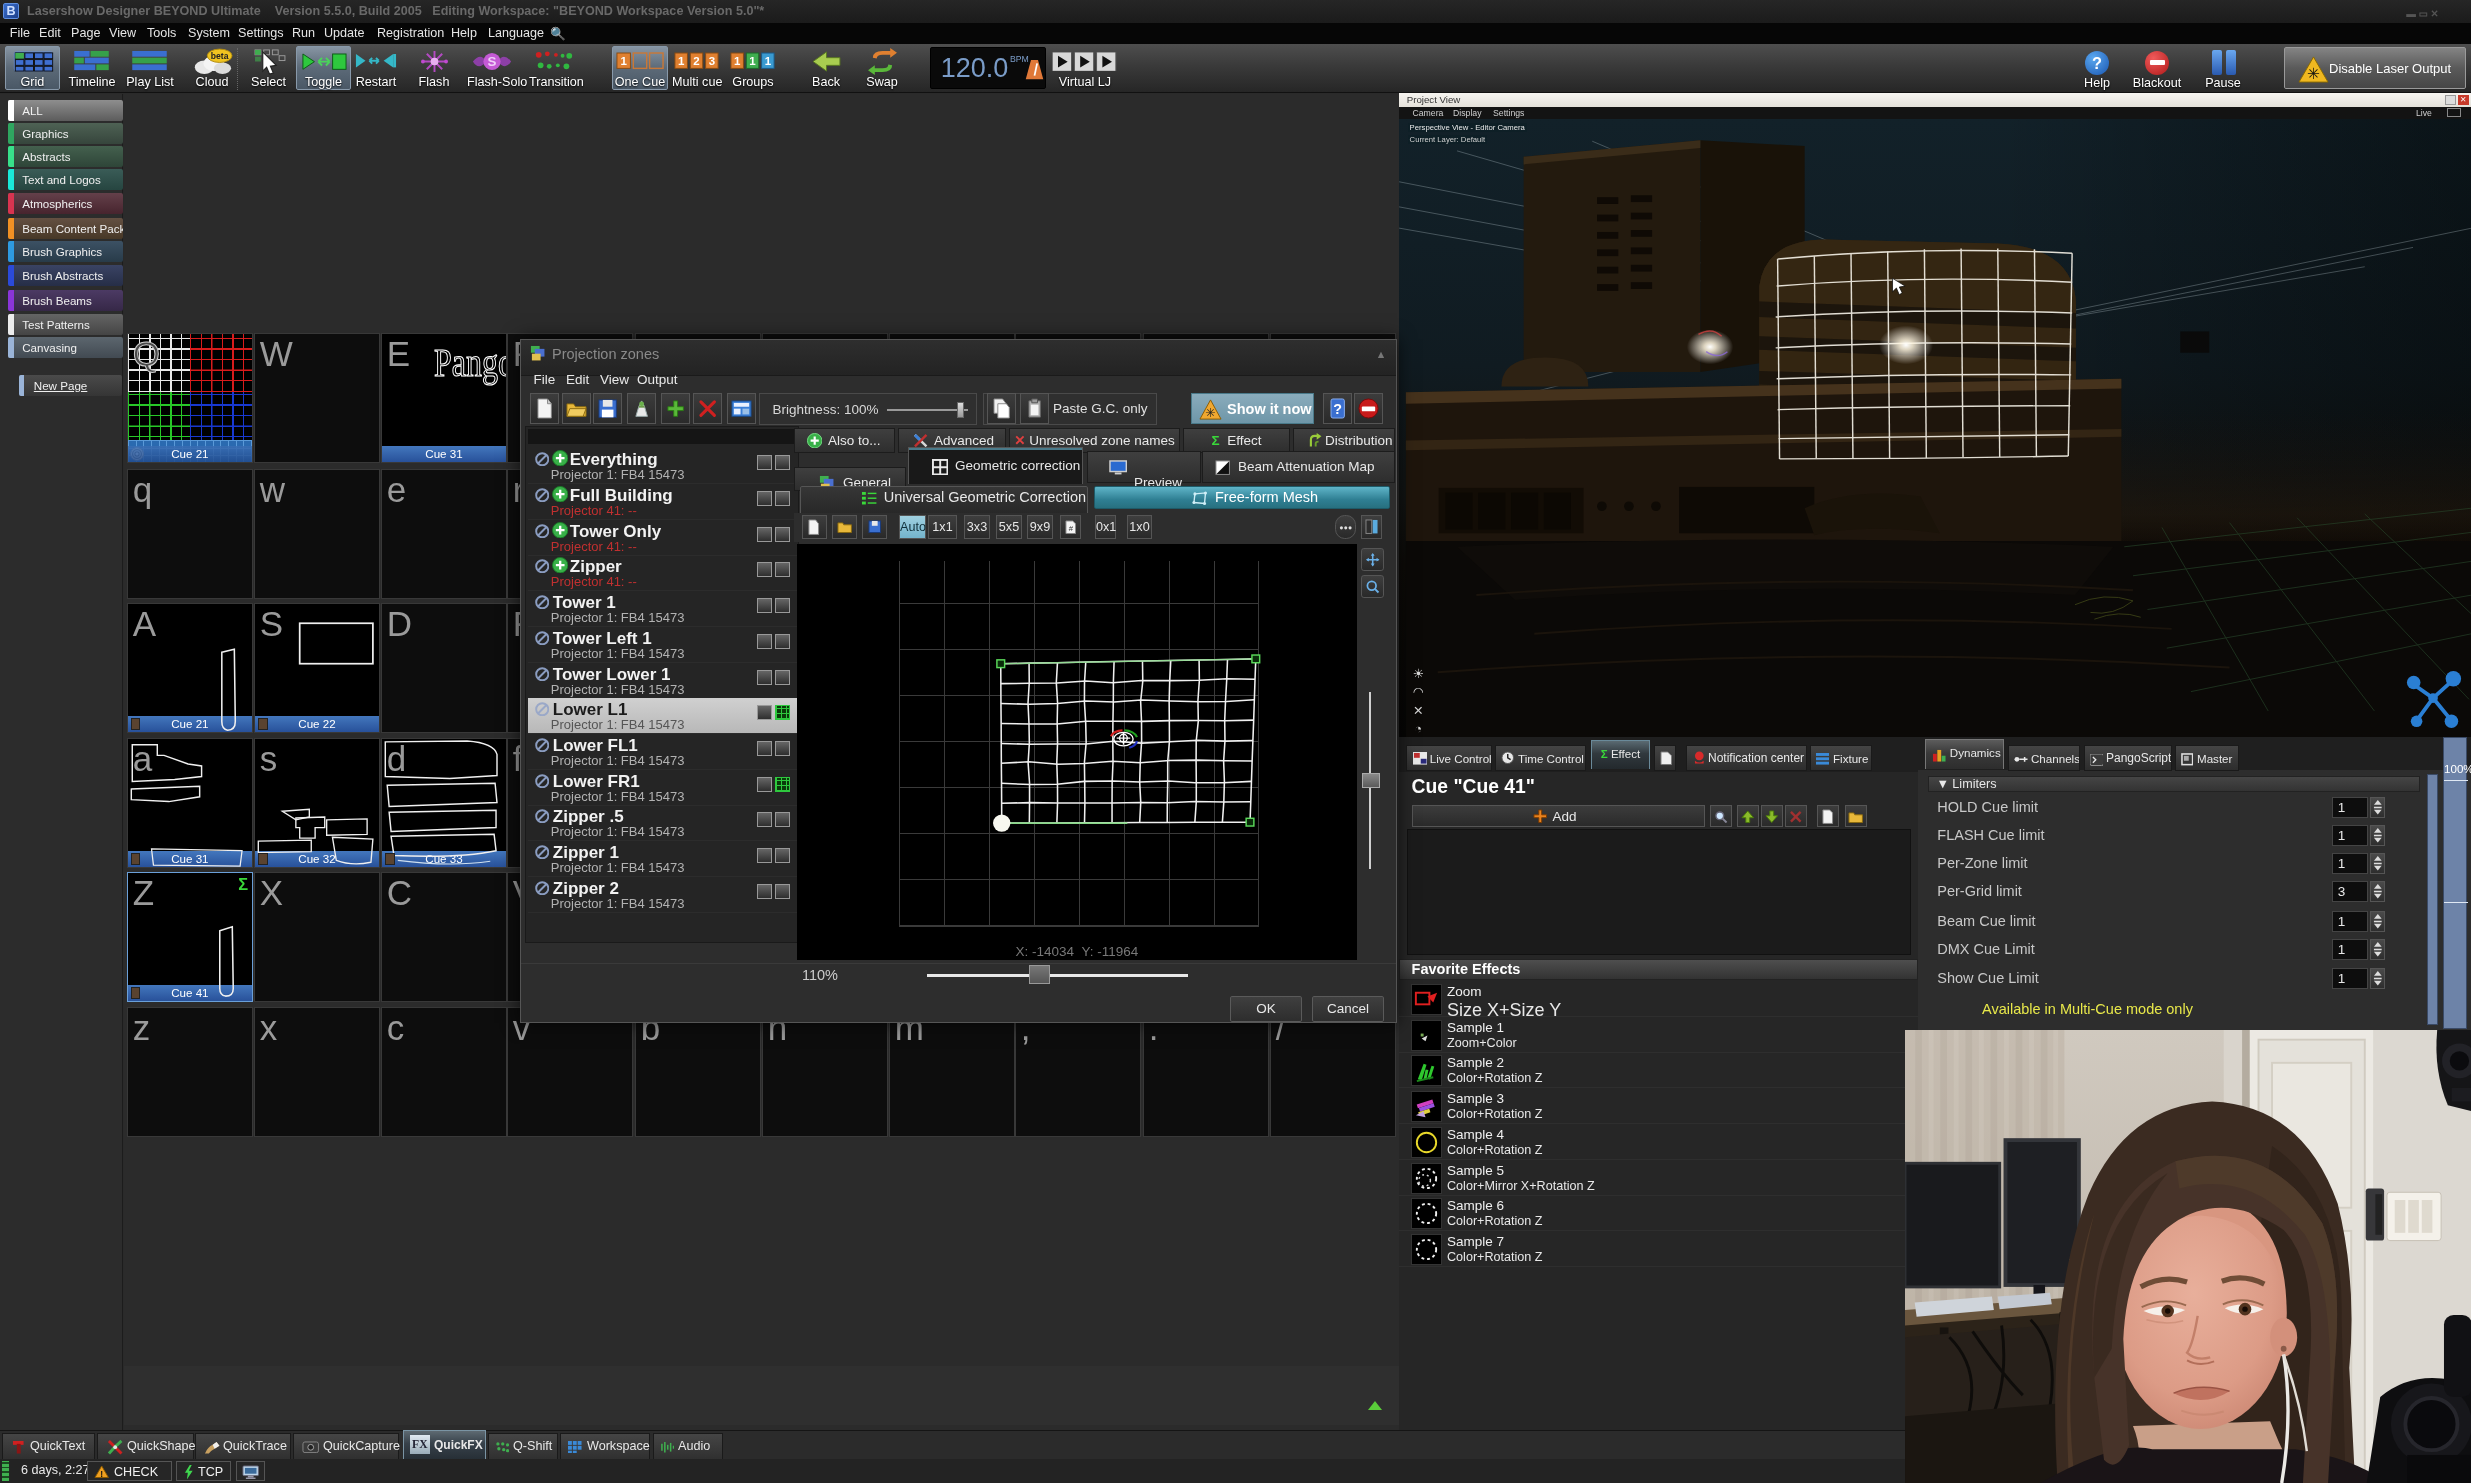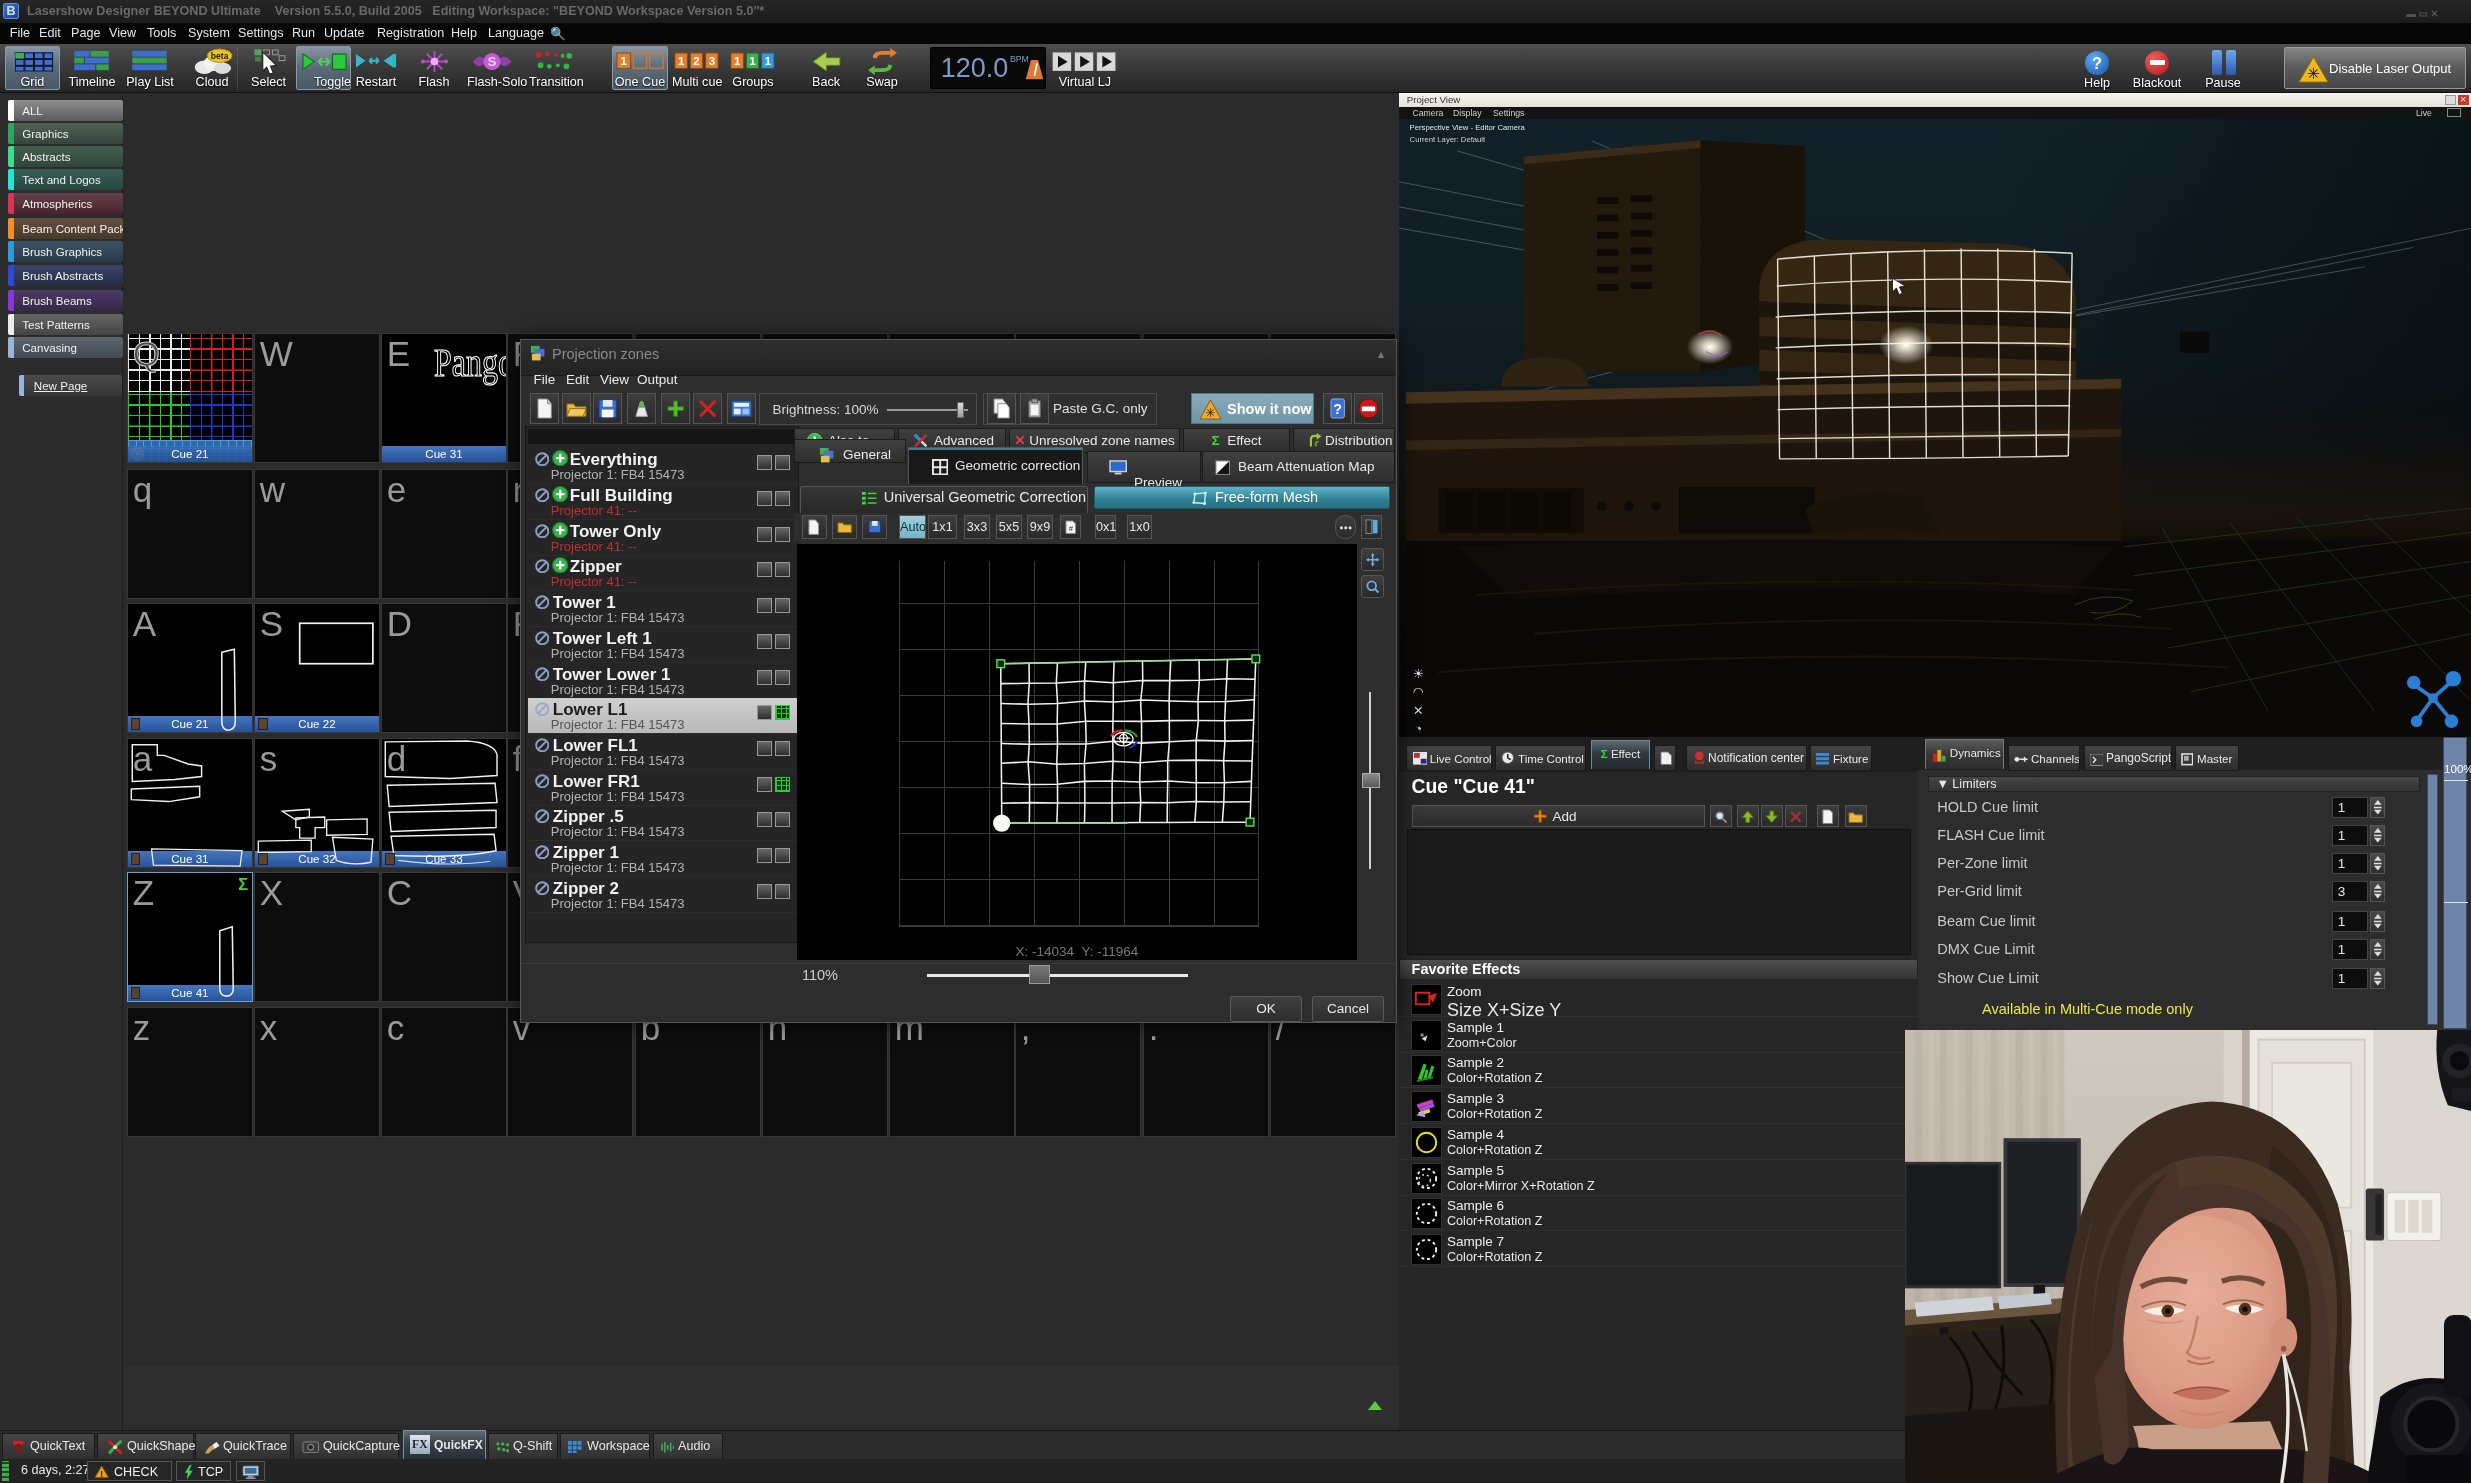--- a/index.html
+++ b/index.html
@@ -143,21 +143,21 @@
       <path d="M10 4 L24 18 L18 19 L21 26 L17 27 L14 20 L10 24 Z" fill="#fff" stroke="#222" stroke-width="1.2"></path>
     </svg>
     <div class="tlabel" style="left:249px;top:31px;width:39px;">Select</div>
 
     <div class="tbox" style="left:296px;top:1.9px;width:55px;height:44px;"></div>
     <svg class="abs" style="left:301px;top:7.7px;" width="46" height="19.3" viewBox="0 0 48 20">
       <path d="M2 2 L14 10 L2 18 Z" fill="#2ec83e" stroke="#0a5a14"></path>
       <path d="M18 10 H30 M18 10 l4 -4 m-4 4 l4 4 M30 10 l-4 -4 m4 4 l-4 4" stroke="#4ad45a" stroke-width="2" fill="none"></path>
       <rect x="33" y="2" width="14" height="16" fill="#2ec83e" stroke="#0a5a14"></rect>
     </svg>
-    <div class="tlabel" style="left:296px;top:31px;width:55px;text-align:right;">Toggle</div>
+    <div class="tlabel" style="left:296px;top:31px;width:55px;">Toggle</div>
 
     <svg class="abs" style="left:355px;top:7.7px;" width="42" height="17.4" viewBox="0 0 44 18">
       <path d="M1 2 L11 9 L1 16 Z" fill="#35b8c8"></path>
       <path d="M15 9 H25 M15 9 l3 -3 m-3 3 l3 3 M25 9 l-3 -3 m3 3 l-3 3" stroke="#35b8c8" stroke-width="2" fill="none"></path>
       <path d="M40 2 L30 9 L40 16 Z" fill="#35b8c8"></path>
         <rect x="40" y="2" width="3" height="14" fill="#35b8c8"></rect>
     </svg>
     <div class="tlabel" style="left:353px;top:31px;width:46px;">Restart</div>
 
     <svg class="abs" style="left:415px;top:3.9px;" width="39" height="27" viewBox="0 0 40 28">
@@ -1242,21 +1242,21 @@
       <div class="dtab" style="left:389px;top:0;width:107px;"><span style="color:#3ad83a;font-weight:bold;">Σ</span>&nbsp; Effect</div>
       <div class="dtab" style="left:499px;top:0;width:102px;">
           <svg style="position:absolute;left:13.5px;top:2.9px;" width="15.4" height="16.4" viewBox="0 0 16 17">
             <path d="M3 15 V8 Q3 4 7 4 L10 4" fill="none" stroke="#9acc3a" stroke-width="2.2"></path>
             <path d="M9 1 L14 4.5 L9 8 Z" fill="#9acc3a"></path>
             <path d="M8 15 V12 Q8 10 11 10" fill="none" stroke="#6a9a2a" stroke-width="2"></path>
           </svg>
           <span style="position:absolute;left:31px;top:0;">Distribution</span>
         </div>
 
-      <div class="dtab" style="left:0;top:11px;width:112px;height:24px;line-height:30px;">
+      <div class="dtab" style="left:0;top:39px;width:112px;height:24px;line-height:30px;">
           <svg style="position:absolute;left:23px;top:6.8px;" width="17.4" height="17.4" viewBox="0 0 18 18">
             <rect x="2" y="1" width="9" height="7" fill="#3fae4f"></rect>
             <rect x="6" y="4" width="10" height="8" fill="#4a6fd0"></rect>
             <rect x="3" y="9" width="9" height="7" fill="#e0c050"></rect>
           </svg>
           <span style="position:absolute;left:48px;top:0;">General</span>
         </div>
       <div class="dtab" style="left:114px;top:19.3px;width:175px;height:37px;line-height:35px;background:#191919;border:1px solid #555;border-bottom:none;box-shadow:inset 0 1.9px 0 #4a7a8a;">
           <svg style="position:absolute;left:23px;top:10.6px;" width="16.4" height="16.4" viewBox="0 0 17 17">
             <rect x="1" y="1" width="15" height="15" fill="none" stroke="#e8e8e8" stroke-width="2"></rect>

